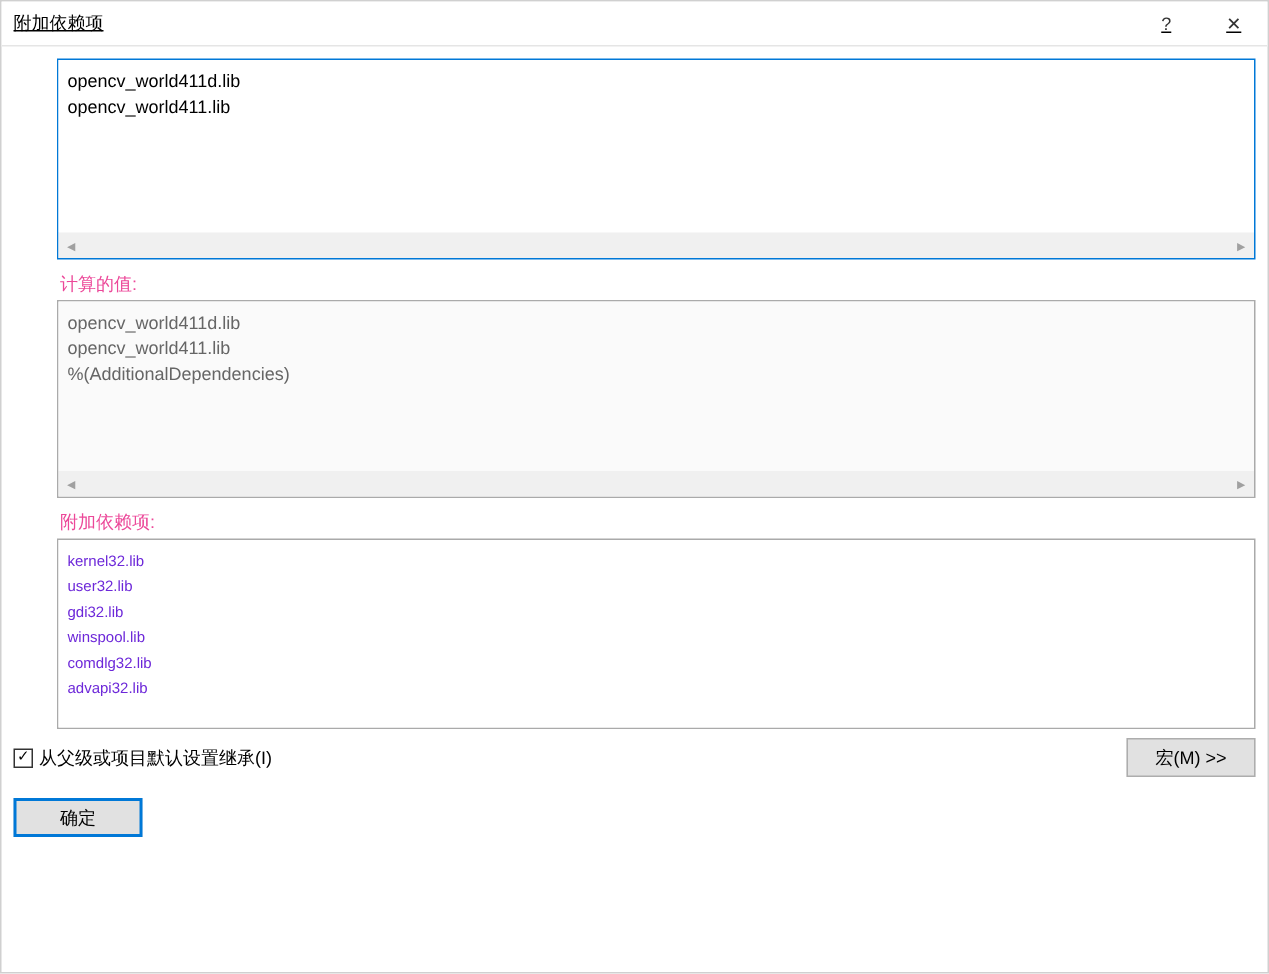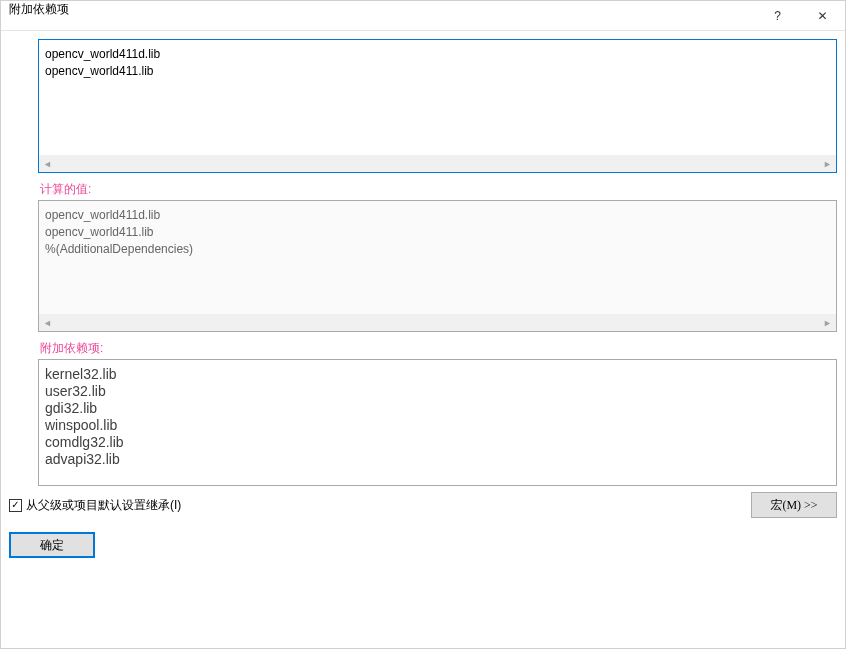--- a/index.html
+++ b/index.html
@@ -10,24 +10,25 @@
     background: #fff;
     width: 846px;
     height: 649px;
     overflow: hidden;
     border: 1px solid #d0d0d0;
     position: relative;
   }
   .titlebar {
     height: 30px;
     display: flex;
-    align-items: flex-start;
+    align-items: center;
     padding-left: 8px;
     background: #fff;
     border-bottom: 1px solid #e5e5e5;
+    text-decoration: underline;
   }
   .titlebar .title { flex: 1; font-size: 12px; }
   .titlebar .winbtn {
     width: 45px;
     height: 30px;
     display: flex;
     align-items: center;
     justify-content: center;
     color: #333;
   }
@@ -76,28 +77,28 @@
     color: #666;
     display: block;
   }
   .textarea-inh {
     width: 100%;
     height: 125px;
     resize: none;
     border: none;
     outline: none;
     font-family: "Microsoft YaHei", "Segoe UI", Tahoma, sans-serif;
-    font-size: 14px;
+    font-size: 10px;
     padding: 6px 17px 2px 6px;
     line-height: 17px;
     white-space: pre;
     overflow-y: scroll;
     overflow-x: hidden;
     background: #fff;
-    color: #404040;
+    color: #6d28d9;
     display: block;
   }
   textarea::-webkit-scrollbar { width: 17px; height: 17px; background: #f0f0f0; }
   textarea::-webkit-scrollbar-thumb { background: #cdcdcd; }
   textarea::-webkit-scrollbar-button { background: #f0f0f0; height: 17px; width: 17px; }
 
   .hscroll-fake {
     height: 17px;
     background: #f0f0f0;
     position: relative;
@@ -118,21 +119,21 @@
   .chk-wrap { display: flex; align-items: center; gap: 4px; }
   .chk-box {
     width: 13px; height: 13px; border: 1px solid #333; display: flex;
     align-items: center; justify-content: center; font-size: 10px; line-height: 1; background: #fff;
   }
   .btn {
     min-width: 86px;
     height: 26px;
     border: 1px solid #adadad;
     background: #e1e1e1;
-    font-family: Liberation Serif, serif;
+    font-family: Liberation Sans, sans-serif;
     font-size: 12px;
     padding: 0 12px;
     cursor: default;
   }
   .btn.default { border: 2px solid #0078d7; background: #e1e1e1; }
   .btn.macro { min-width: 86px; }
 
   .bottom-row2 {
     display: flex;
     gap: 6px;

